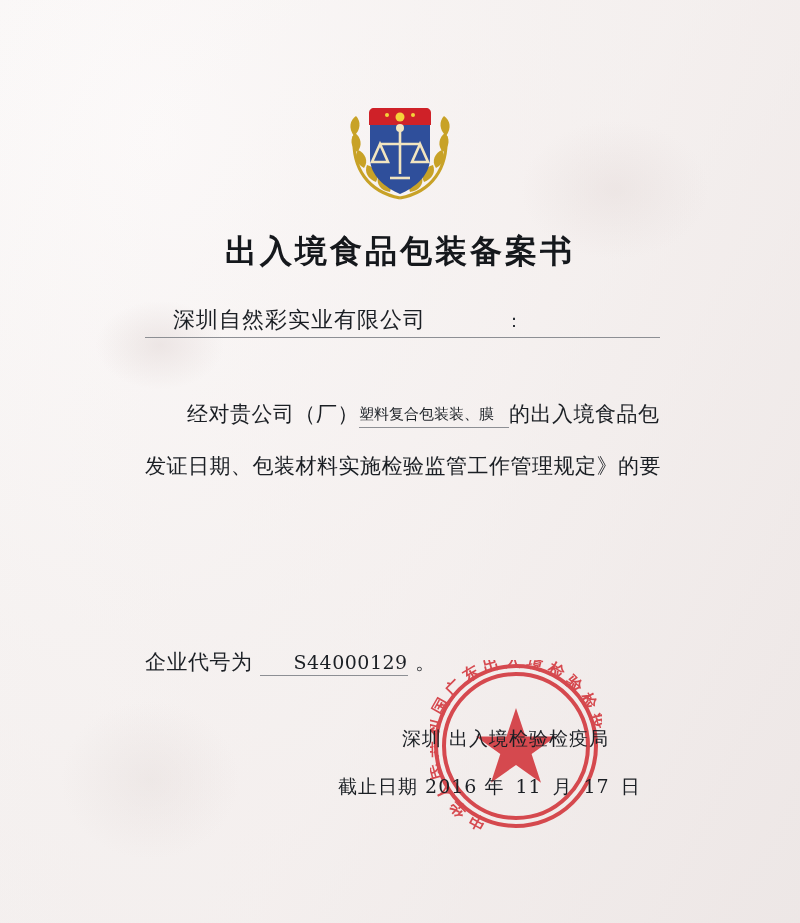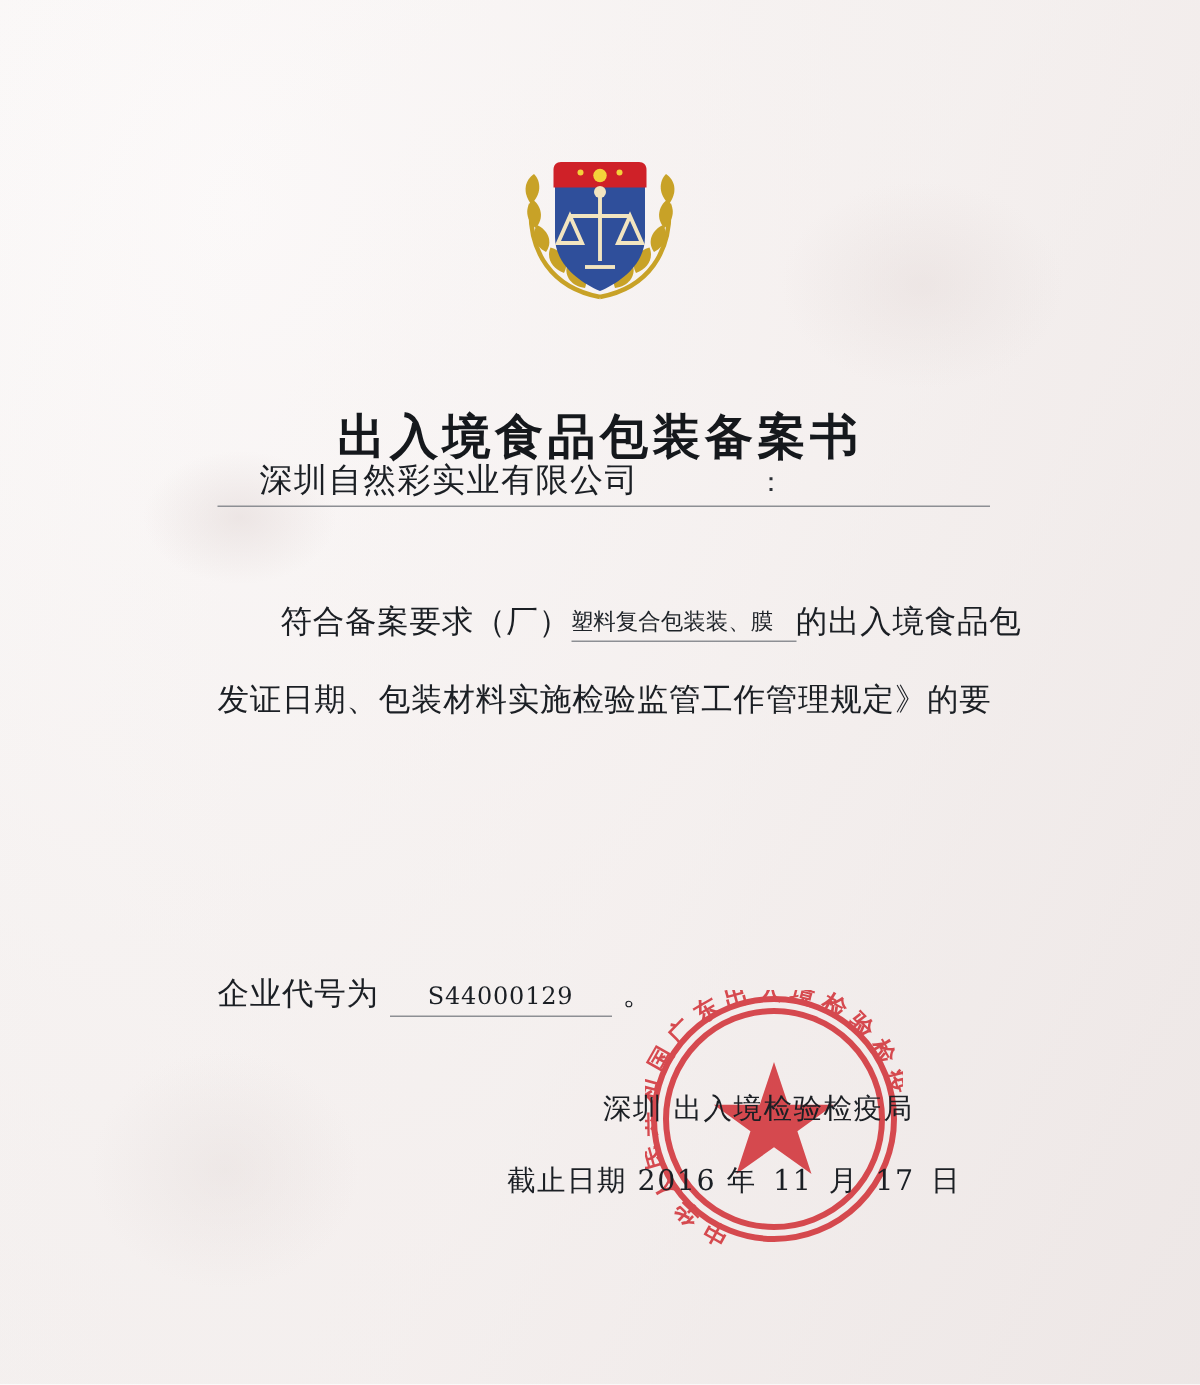--- a/index.html
+++ b/index.html
@@ -46,21 +46,20 @@
     position: absolute;
     top: 230px;
     left: 0;
     width: 800px;
     text-align: center;
     font-family: "DejaVu Serif", "Liberation Serif", serif;
     font-weight: bold;
     font-size: 32px;
     letter-spacing: 3px;
     color: #15181c;
-    margin-top: 40px;
   }
 
   
   .company-row {
     position: absolute;
     top: 305px;
     left: 145px;
     width: 520px;
     height: 34px;
   }
@@ -120,24 +119,24 @@
     top: 648px;
     left: 145px;
     font-size: 21px;
     color: #1b1f24;
     letter-spacing: 0.5px;
     white-space: nowrap;
   }
   .code-value {
     display: inline-block;
     min-width: 148px;
-    text-align: center;
+    text-align: right;
     border-bottom: 1px solid #8d8f94;
     font-family: "DejaVu Serif", "Liberation Serif", serif;
-    font-size: 16px;
+    font-size: 19px;
     line-height: 26px;
   }
 
   
   .issuer {
     position: absolute;
     top: 726px;
     left: 402px;
     font-size: 19px;
     letter-spacing: 1px;
@@ -235,21 +234,21 @@
   <div class="doc-title">出入境食品包装备案书</div>
 
   <div class="company-row">
     <div class="company-underline"></div>
     <div class="company-name">深圳自然彩实业有限公司</div>
     <div class="company-colon">：</div>
   </div>
 
   <div class="body-block">
     <div class="body-line">
-      <span class="indent"></span><span>符合备案要求（厂）</span><span class="blank-fill">塑料复合包装装、膜</span><span>的出入境食品包</span>
+      <span class="indent"></span><span>经对贵公司（厂）</span><span class="blank-fill">塑料复合包装装、膜</span><span>的出入境食品包</span>
     </div>
     <div class="body-line">发证日期、包装材料实施检验监管工作管理规定》的要</div>
   </div>
 
   <div class="code-line">
     <span>企业代号为</span>
     <span class="code-value">S44000129</span>
     <span>。</span>
   </div>
 

